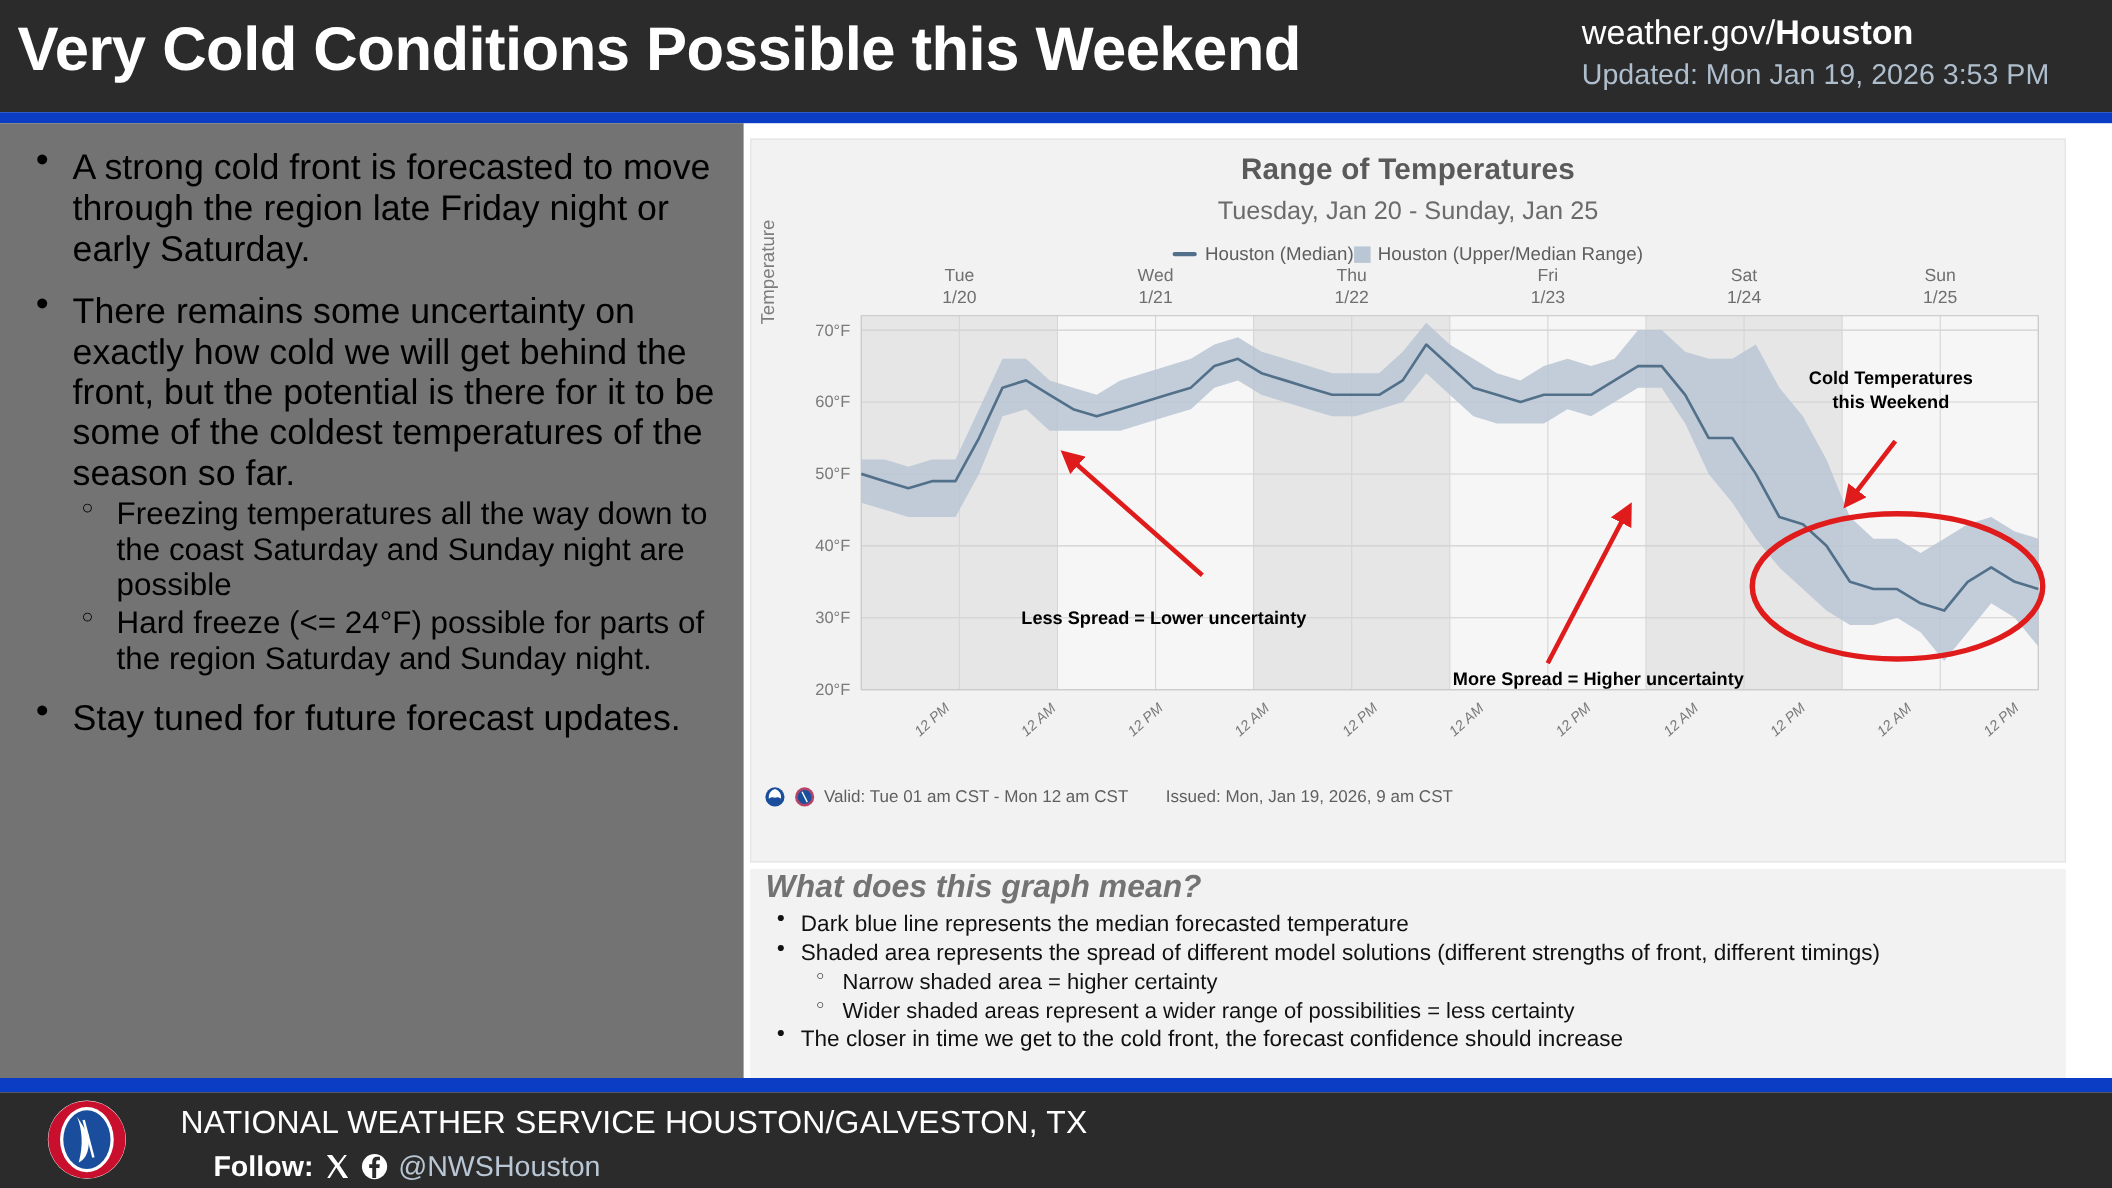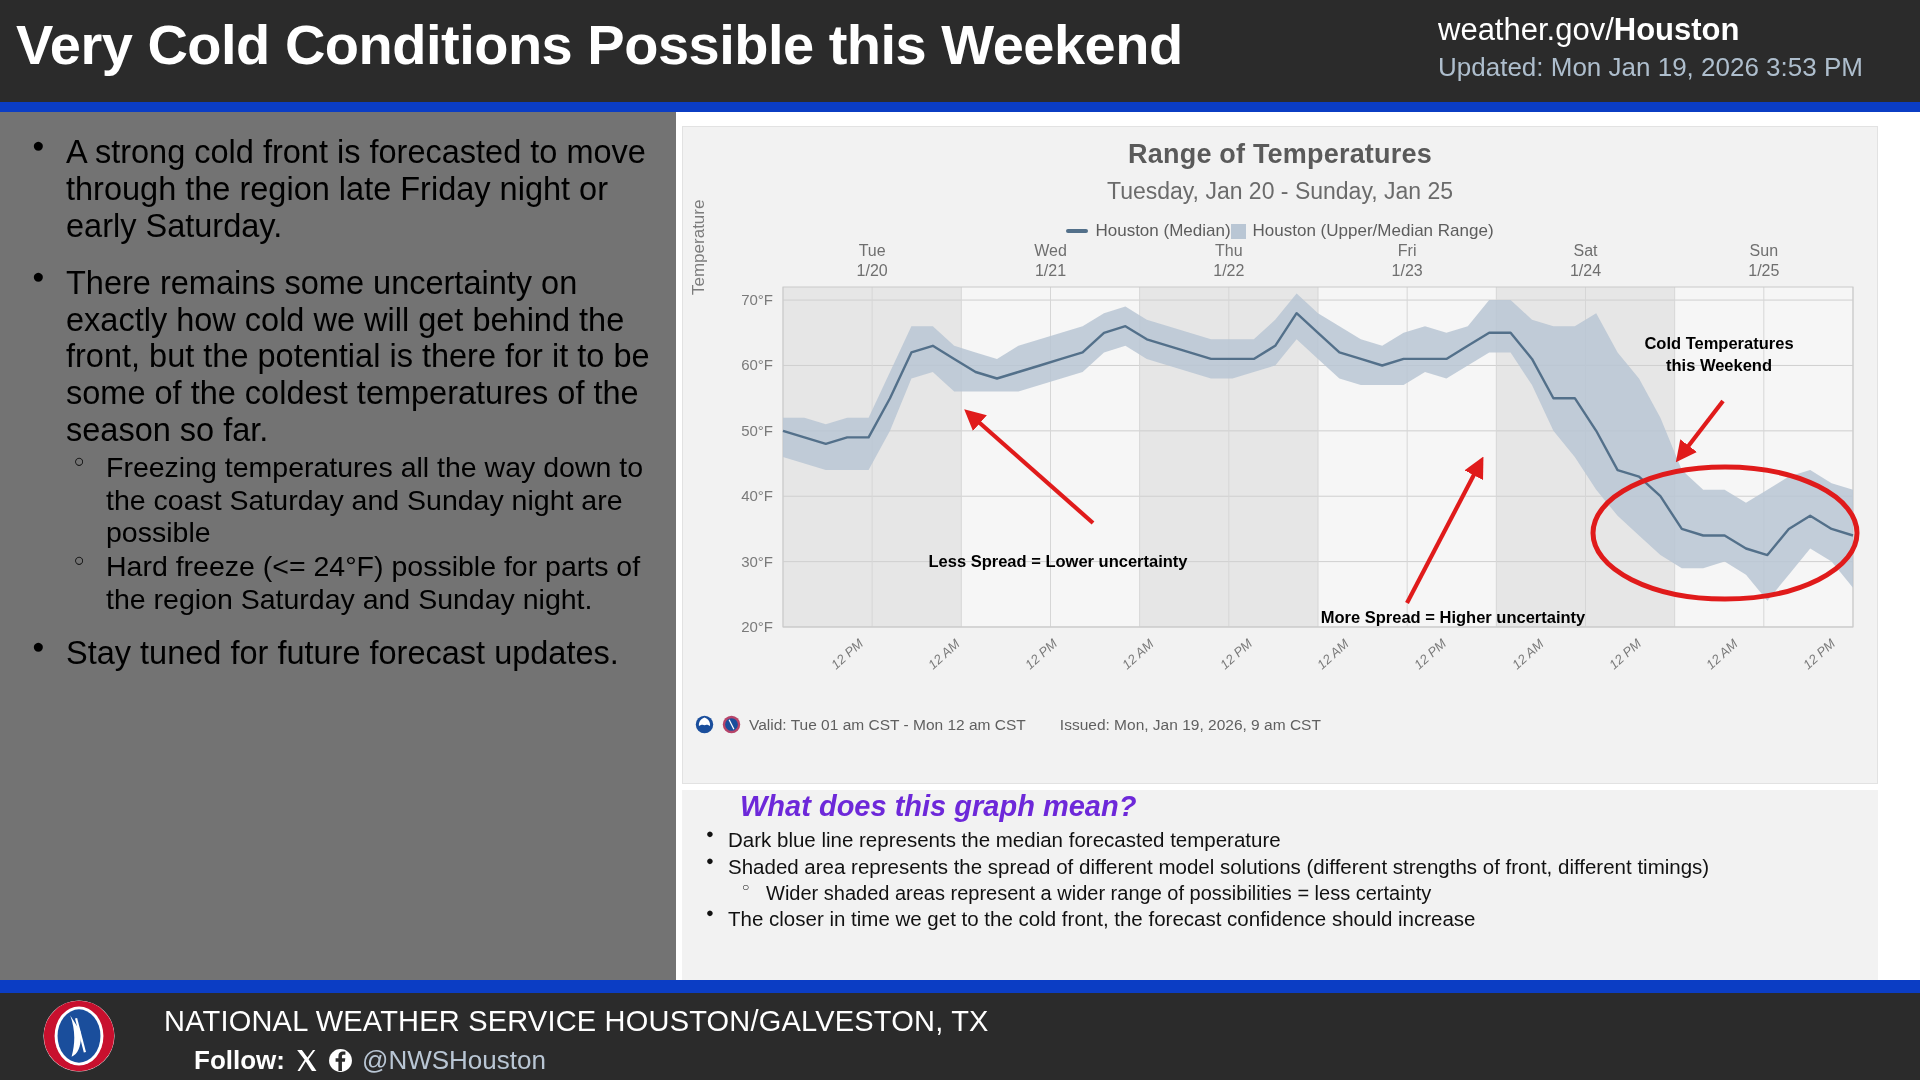--- a/index.html
+++ b/index.html
@@ -97,23 +97,22 @@
     font-size: 15.5px; color: #5f5f5f;
   }
   .valid-gap { display: inline-block; width: 18px; }
 
   
   .explain {
     position: absolute; left: 682px; top: 790px; width: 1196px; height: 190px;
     background: #f2f2f2; padding: 0 14px;
   }
   .explain h2 {
-    font-size: 29px; font-style: italic; font-weight: bold; color: #6d28d9;
+    font-size: 29px; font-style: italic; font-weight: bold; color: #737373;
     margin-bottom: 4px;
-    margin-left: 44px;
   }
   ul.exp { list-style: none; }
   ul.exp > li {
     position: relative; padding-left: 32px; font-size: 20.5px; line-height: 1.30; color: #111;
   }
   ul.exp > li::before { content: "\25CF"; position: absolute; left: 10px; top: -1px; font-size: 13px; }
   ul.expsub { list-style: none; }
   ul.expsub > li {
     position: relative; padding-left: 38px; font-size: 20px; line-height: 1.30; color: #111;
   }
@@ -287,20 +286,21 @@
       <span class="valid-gap"></span>
       <span>Issued: Mon, Jan 19, 2026, 9 am CST</span>
     </div>
   </div>
 
   <div class="explain">
     <h2>What does this graph mean?</h2>
     <ul class="exp" id="explain-list">
         <li><span>Dark blue line represents the median forecasted temperature</span></li>
         <li><span>Shaded area represents the spread of different model solutions (different strengths of front, different timings)</span><ul class="expsub">
+            <li>Narrow shaded area = higher certainty</li>
             <li>Wider shaded areas represent a wider range of possibilities = less certainty</li>
           </ul></li>
         <li><span>The closer in time we get to the cold front, the forecast confidence should increase</span></li>
       </ul>
   </div>
 
   <div class="footer-rule"></div>
   <div class="footer">
     <svg class="footer-logo" viewBox="0 0 100 100">
       <circle cx="50" cy="50" r="48" fill="#ffffff"></circle>

